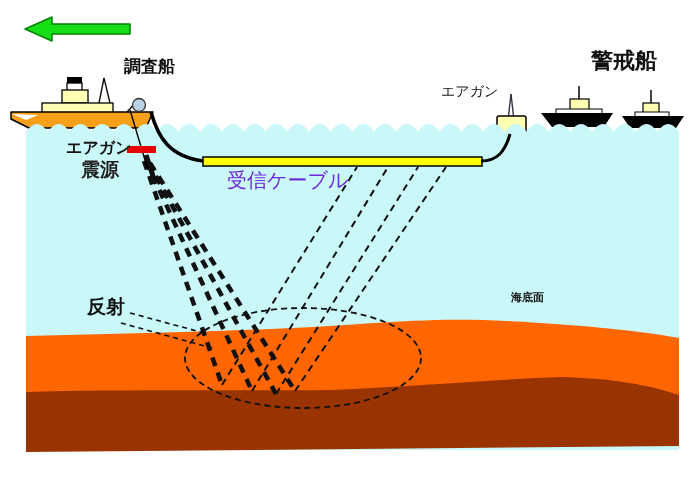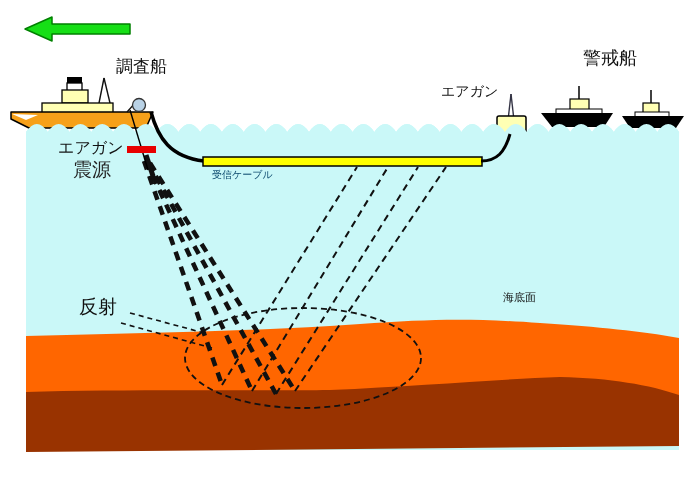--- a/index.html
+++ b/index.html
@@ -1,26 +1,26 @@
 <!DOCTYPE html>
 <html><head>
 <meta charset="utf-8">
 <style>
   html,body{margin:0;padding:0;background:#fff;}
   #stage{position:relative;width:700px;height:481px;background:#ffffff;overflow:hidden;
          font-family:"Liberation Sans","DejaVu Sans",sans-serif;}
   #art{position:absolute;left:0;top:0;}
   .lbl{position:absolute;color:#111;white-space:nowrap;line-height:1.1;}
-  .lbl.b{font-weight:normal;}
+  .lbl.b{font-weight:bold;margin-left:8px;}
   .lbl.survey{left:116px;top:58px;font-size:17px;}
-  .lbl.guard{left:583px;top:49px;font-size:18px;}
+  .lbl.guard{left:583px;top:49px;font-size:22px;}
   .lbl.buoy{left:441px;top:84px;font-size:14px;}
   .lbl.airgun{left:58px;top:139px;font-size:16px;}
   .lbl.source{left:73px;top:160px;font-size:19px;color:#222;}
-  .lbl.cable{left:212px;top:169px;font-size:10px;color:#0c4a6e;}
+  .lbl.cable{left:227px;top:169px;font-size:20px;color:#6d28d9;}
   .lbl.refl{left:79px;top:297px;font-size:19px;}
   .lbl.floor{left:503px;top:291px;font-size:11px;}
 </style>
 </head>
 <body>
 
 <div id="stage">
 
   <svg id="art" width="700" height="481" viewBox="0 0 700 481">
 

